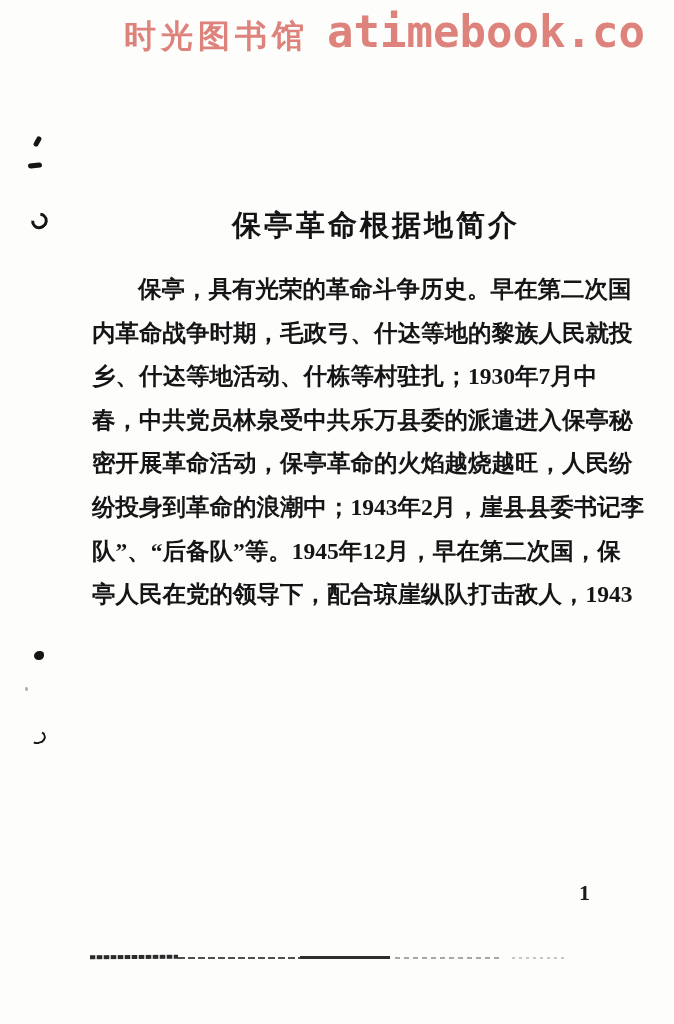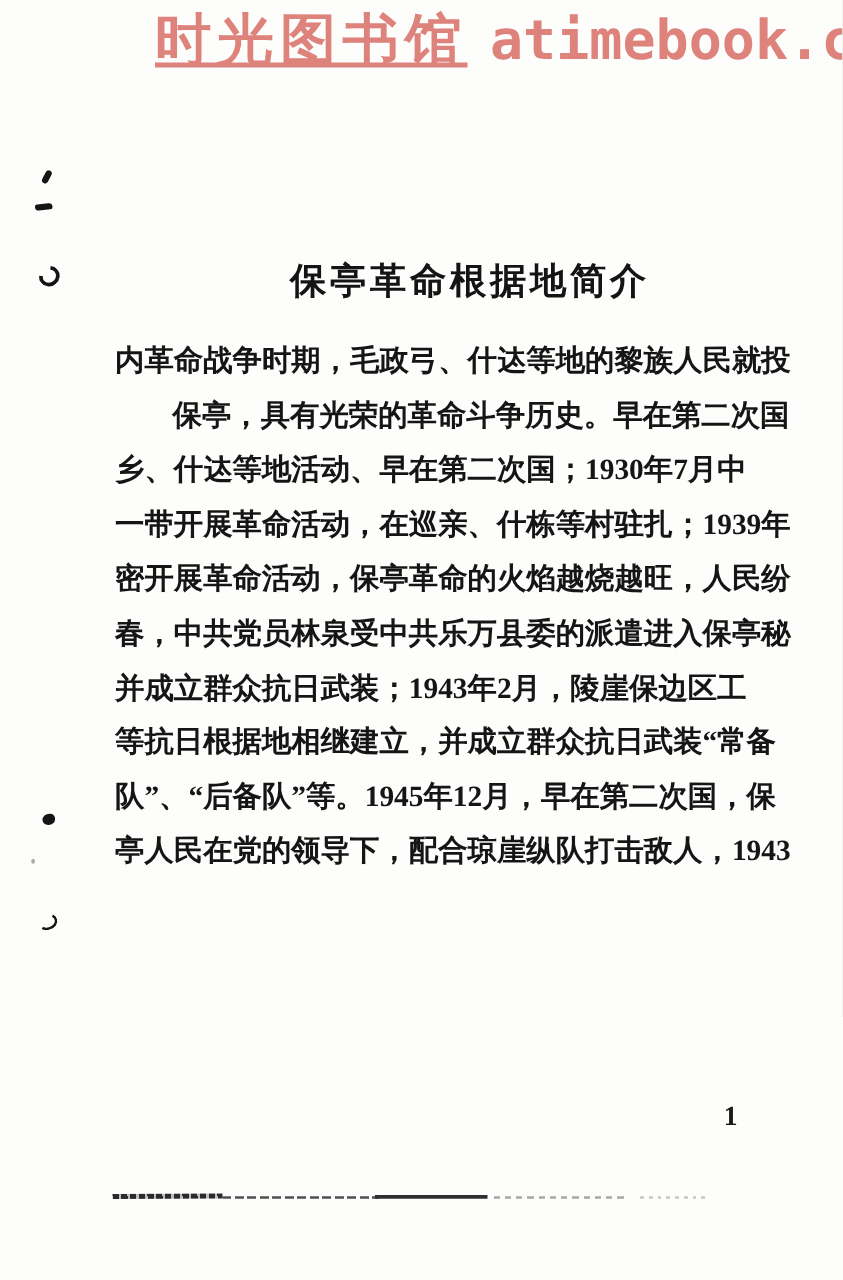--- a/index.html
+++ b/index.html
@@ -8,21 +8,21 @@
     background:#fdfdfc;overflow:hidden;
     font-family:"Liberation Serif","DejaVu Serif",serif;
   }
   
   .watermark{
     position:absolute;top:2px;left:124px;white-space:nowrap;
     font-weight:bold;line-height:60px;
   }
   .wm-cn{
     font-family:"Liberation Sans","DejaVu Sans",sans-serif;
-    font-size:45px;letter-spacing:5px;text-decoration:underline;
+    font-size:32px;letter-spacing:5px;
   }
   .wm-en{
     font-family:"DejaVu Sans Mono","Liberation Mono",monospace;
     font-size:44px;letter-spacing:0;margin-left:18px;
   }
   
   .title{
     position:absolute;top:190px;left:46px;width:628px;margin:16px;
     text-align:center;font-size:29px;line-height:38px;
     font-weight:bold;color:#141414;letter-spacing:3px;
@@ -66,28 +66,26 @@
 
 <div class="page">
 
   <div class="watermark" style="color: rgb(222, 130, 124);">
     <span class="wm-cn">时光图书馆</span><span class="wm-en">atimebook.co</span>
   </div>
 
   <h1 class="title">保亭革命根据地简介</h1>
 
   <div class="body-block">
+    <div class="body-line first">保亭，具有光荣的革命斗争历史。早在第二次国</div>
     <div class="body-line">内革命战争时期，毛政弓、什迏等地的黎族人民就投</div>
-    <div class="body-line first">保亭，具有光荣的革命斗争历史。早在第二次国</div>
-    <div class="body-line">乡、什迏等地活动、早在第二次国；1930年7月中</div>
-    <div class="body-line">一带开展革命活动，在巡亲、什栋等村驻扎；1939年</div>
+    <div class="body-line">乡、什迏等地活动、什栋等村驻扎；1930年7月中</div>
+    <div class="body-line">春，中共党员林泉受中共乐万县委的派遣进入保亭秘</div>
     <div class="body-line">密开展革命活动，保亭革命的火焰越烧越旺，人民纷</div>
-    <div class="body-line">春，中共党员林泉受中共乐万县委的派遣进入保亭秘</div>
-    <div class="body-line">并成立群众抗日武装；1943年2月，陵崖保边区工</div>
-    <div class="body-line">等抗日根据地相继建立，并成立群众抗日武装“常备</div>
+    <div class="body-line">纷投身到革命的浪潮中；1943年2月，崖县县委书记李</div>
     <div class="body-line">队”、“后备队”等。1945年12月，早在第二次国，保</div>
     <div class="body-line">亭人民在党的领导下，配合琼崖纵队打击敌人，1943</div>
   </div>
 
   <div class="page-number">1</div>
 
   <div class="speck speck-1"></div>
   <div class="speck speck-2"></div>
   <div class="speck speck-3"></div>
   <div class="speck speck-4"></div>

